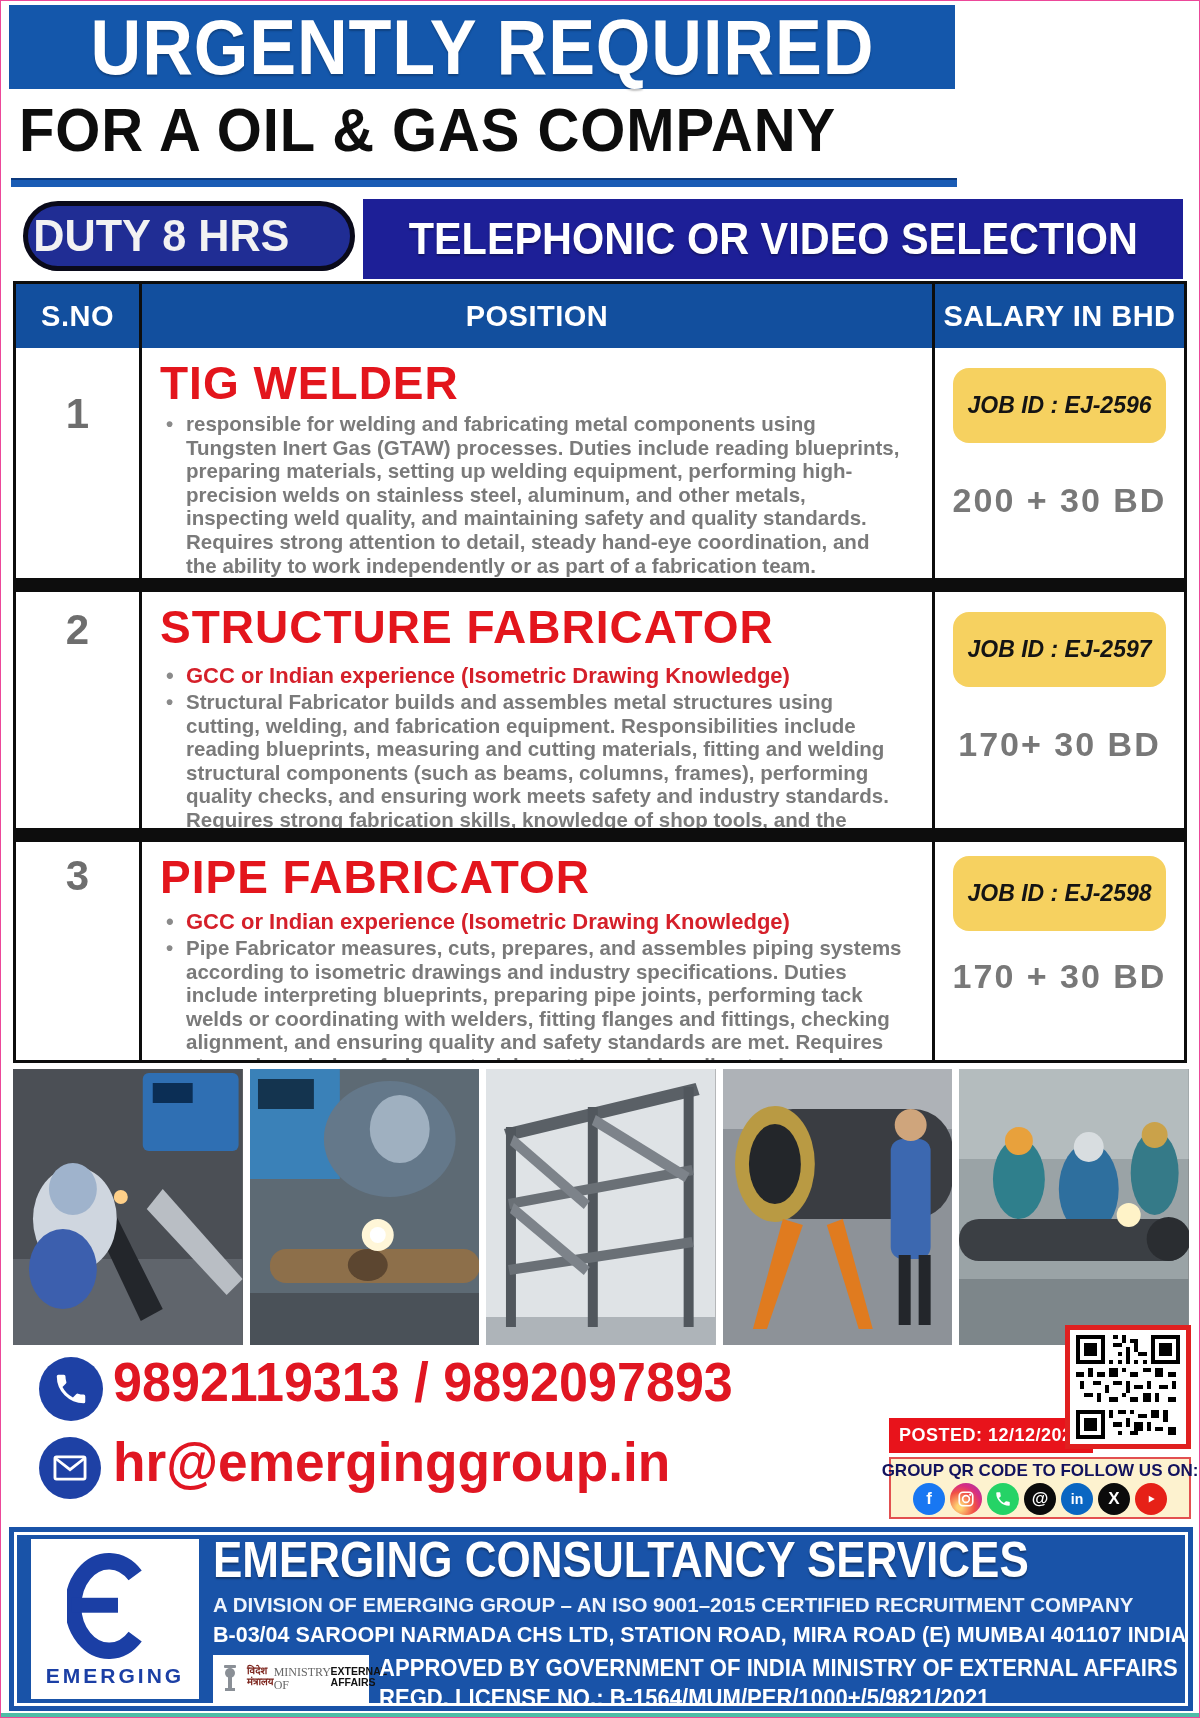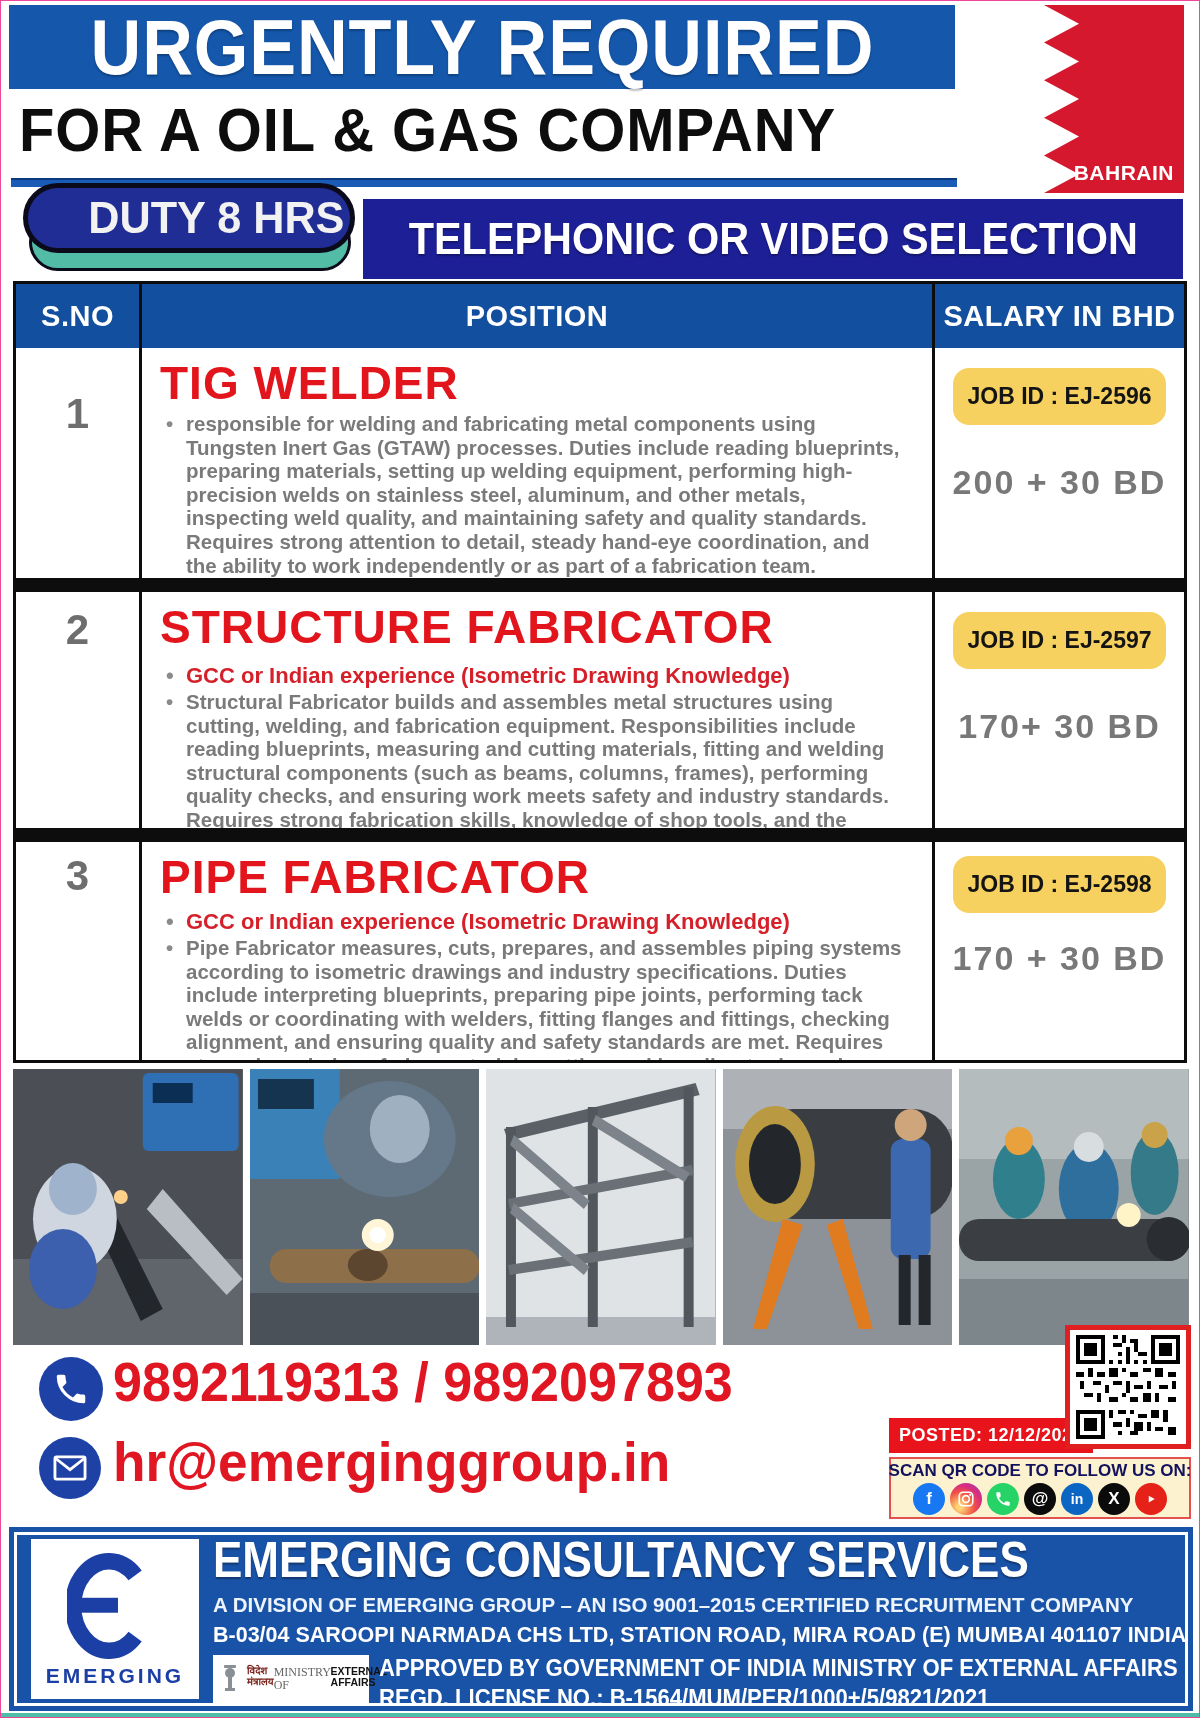--- a/index.html
+++ b/index.html
@@ -9,21 +9,21 @@
   
   .band-title{position:absolute;left:8px;top:4px;width:946px;height:84px;background:#1457ab;display:flex;align-items:center;justify-content:center;}
   .band-title span{color:#fff;font-weight:800;font-size:78px;letter-spacing:1px;transform:scaleX(.9);white-space:nowrap;text-shadow:0 2px 2px rgba(0,0,0,.25);}
   .sub-title{position:absolute;left:18px;top:94px;width:940px;color:#0d0d0d;font-weight:800;font-size:61px;letter-spacing:1px;transform:scaleX(.95);transform-origin:left;white-space:nowrap;}
   .header-rule{position:absolute;left:10px;top:177px;width:946px;height:9px;background:#1a5cb5;border-top:2px solid #0c3a7e;}
   .flag{position:absolute;left:1003px;top:4px;width:180px;height:188px;}
   .flag svg{display:block;width:100%;height:100%;}
   .flag-label{position:absolute;right:10px;bottom:8px;color:#fff;font-weight:800;font-size:21px;letter-spacing:.5px;}
 
   .duty-shadow{position:absolute;left:28px;top:212px;width:322px;height:58px;background:#52bca6;border-radius:30px;border:3px solid #0a0a1a;}
-  .duty-badge{position:absolute;left:22px;top:182px;width:332px;height:70px;background:#202d94;border:5px solid #0a0a1a;border-radius:35px;display:flex;align-items:center;justify-content:flex-end;}
+  .duty-badge{position:absolute;left:22px;top:200px;width:332px;height:70px;background:#202d94;border:5px solid #0a0a1a;border-radius:35px;display:flex;align-items:center;justify-content:flex-start;}
   .duty-badge span{color:#f2f2f2;font-weight:800;font-size:45px;white-space:nowrap;transform:scaleX(.96);}
   .selection-band{position:absolute;left:362px;top:198px;width:820px;height:80px;background:#1d1f97;display:flex;align-items:center;justify-content:center;}
   .selection-band span{color:#fff;font-weight:800;font-size:45px;white-space:nowrap;transform:scaleX(.92);text-shadow:0 2px 2px rgba(0,0,0,.3);}
 
   
   .jobs-table{position:absolute;left:12px;top:280px;width:1174px;border:3px solid #0d0d0d;background:#fff;}
   .thead{display:grid;grid-template-columns:126px 793px 1fr;background:#124f9e;height:64px;}
   .th{color:#fff;font-weight:800;font-size:29px;display:flex;align-items:center;justify-content:center;border-right:3px solid #0d0d0d;letter-spacing:.5px;}
   .th:last-child{border-right:none;}
   .trow{display:grid;grid-template-columns:126px 793px 1fr;overflow:hidden;border-top:3px solid #0d0d0d;}
@@ -35,21 +35,21 @@
   .td:last-child{border-right:none;}
   .td-sno{text-align:center;padding-top:42px;font-size:42px;font-weight:800;color:#6e6e6e;}
   .td-pos{padding:10px 28px 6px 18px;}
   .job-title{color:#e3151c;font-weight:800;font-size:46px;letter-spacing:1px;line-height:50px;white-space:nowrap;}
   ul.job-bullets{margin:4px 0 0 0;padding-left:26px;}
   ul.job-bullets li{list-style:none;position:relative;}
   ul.job-bullets li::before{content:"•";position:absolute;left:-20px;color:#8a8a8a;}
   .bullet-red{color:#d5202a;font-weight:800;font-size:22px;line-height:28px;}
   .bullet-gray{color:#7a7a7a;font-weight:700;font-size:20.5px;line-height:23.6px;}
   .td-salary{display:flex;flex-direction:column;align-items:center;padding-top:20px;}
-  .jobid-badge{background:#f6d160;border-radius:16px;padding:15px 14px;font-size:23px;font-weight:800;color:#141414;white-space:nowrap;}
+  .jobid-badge{background:#f6d160;border-radius:16px;padding:24px 14px;font-size:23px;font-weight:800;color:#141414;white-space:nowrap;font-style:italic;}
   .salary-val{margin-top:38px;color:#787878;font-weight:800;font-size:34px;letter-spacing:2px;white-space:nowrap;}
 
   
   .photos{position:absolute;left:12px;top:1068px;width:1176px;height:276px;display:flex;gap:7px;}
   .photo{flex:1;overflow:hidden;position:relative;background:#777;}
   .photo svg{display:block;width:100%;height:100%;}
 
   
   .circle-icon{position:absolute;width:64px;height:64px;border-radius:50%;background:#1e41a5;display:flex;align-items:center;justify-content:center;}
   .circle-icon svg{width:38px;height:38px;}
@@ -98,27 +98,20 @@
 <body>
 
 <div class="poster">
 
   <div class="band-title">
     <span>URGENTLY REQUIRED</span>
   </div>
   <div class="sub-title">FOR A OIL &amp; GAS COMPANY</div>
   <div class="header-rule"></div>
 
-  <div class="flag">
-    <svg viewBox="0 0 180 188" preserveAspectRatio="none">
-      <rect x="0" y="0" width="180" height="188" fill="#ffffff"></rect>
-      <path d="M40 0 L75 18.8 L40 37.6 L75 56.4 L40 75.2 L75 94 L40 112.8 L75 131.6 L40 150.4 L75 169.2 L40 188 L180 188 L180 0 Z" fill="#d6182e"></path>
-    </svg>
-    <span class="flag-label">BAHRAIN</span>
-  </div>
 
   <div class="duty-shadow"></div>
   <div class="duty-badge">
     <span>DUTY 8 HRS</span>
   </div>
   <div class="selection-band">
     <span>TELEPHONIC OR VIDEO SELECTION</span>
   </div>
 
   <div class="jobs-table">
@@ -284,21 +277,21 @@
           <rect x="20" y="2" width="3" height="3"></rect>
         <rect x="0" y="18" width="7" height="7"></rect>
           <rect x="1" y="19" width="5" height="5" fill="#fff"></rect>
           <rect x="2" y="20" width="3" height="3"></rect>
         <path d="M9 0h1v1H9zM11 0h1v2h-1zM13 1h2v1h-2zM9 2h2v1H9zM14 2h1v2h-1zM10 4h1v1h-1zM12 3h1v3h-1zM15 4h2v1h-2zM8 6h1v1H8zM10 6h1v1h-1zM12 6h1v1h-1zM14 6h1v1h-1zM16 6h1v1h-1zM0 9h2v1H0zM3 8h1v2H3zM5 9h2v1H5zM8 8h2v2H8zM11 8h1v1h-1zM13 9h2v1h-2zM16 8h2v1h-2zM19 8h2v2h-2zM22 9h2v1h-2zM1 11h1v2H1zM4 11h2v1H4zM7 12h1v2H7zM9 11h2v1H9zM12 11h1v3h-1zM14 12h2v1h-2zM17 11h1v2h-1zM20 12h2v1h-2zM23 11h1v2h-1zM2 14h2v1H2zM5 14h1v2H5zM8 15h2v1H8zM11 14h1v1h-1zM13 15h2v1h-2zM16 14h2v2h-2zM19 14h1v2h-1zM22 15h2v1h-2zM8 18h1v2H8zM10 18h2v1h-2zM13 18h1v1h-1zM15 19h2v1h-2zM18 18h2v2h-2zM21 18h1v3h-1zM9 21h2v1H9zM12 20h1v2h-1zM14 21h2v2h-2zM17 21h1v2h-1zM19 22h2v1h-2zM22 22h2v2h-2zM10 23h1v1h-1zM13 23h2v1h-2z"></path>
       </g>
     </svg>
   </div>
 
   <div class="follow-box">
-    <div class="follow-label">SCAN QR CODE TO FOLLOW US ON:</div>
+    <div class="follow-label">GROUP QR CODE TO FOLLOW US ON:</div>
     <div class="social-row">
       <div class="sicon s-fb">
           <span>f</span>
         </div>
       <div class="sicon s-ig">
         <svg viewBox="0 0 24 24">
             <rect x="3" y="3" width="18" height="18" rx="5" fill="none" stroke="#fff" stroke-width="2.2"></rect>
             <circle cx="12" cy="12" r="4.5" fill="none" stroke="#fff" stroke-width="2.2"></circle>
             <circle cx="17.6" cy="6.4" r="1.5" fill="#fff"></circle>
           </svg>

